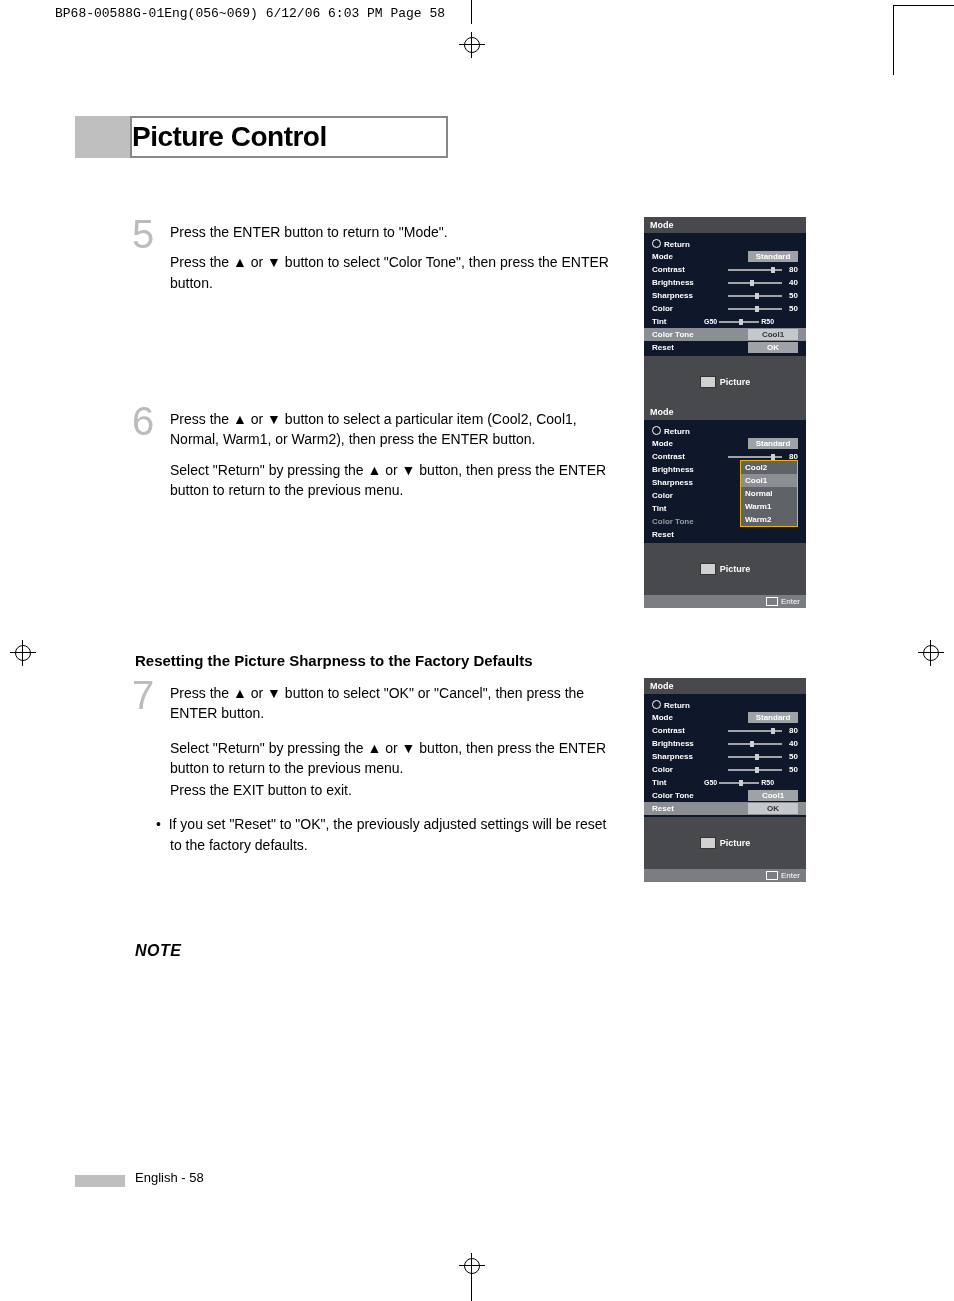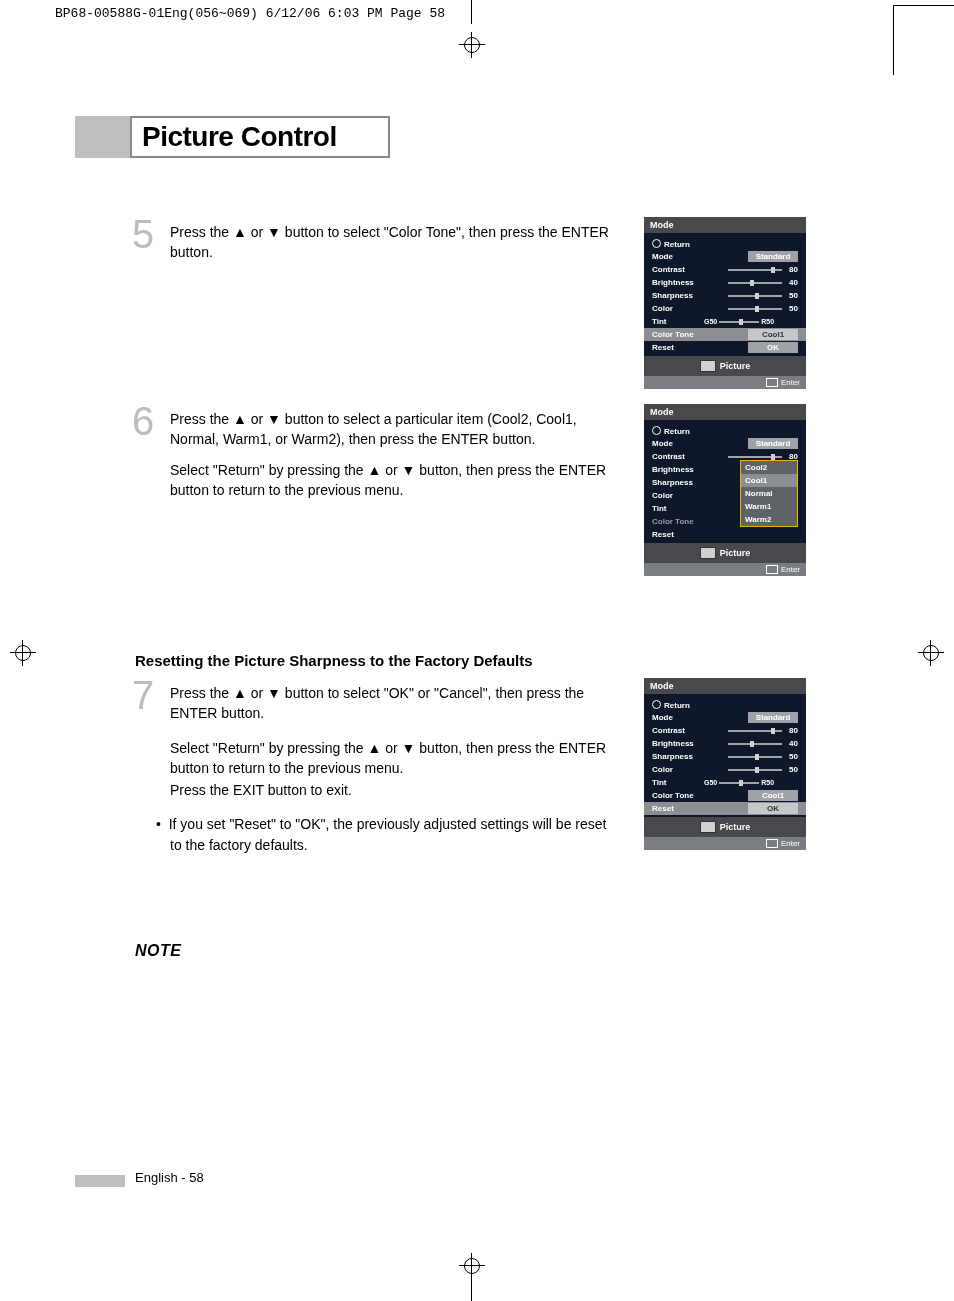--- a/index.html
+++ b/index.html
@@ -61,27 +61,26 @@
     left: 75px;
     top: 116px;
     width: 55px;
     height: 42px;
     background: #bfbfbf;
   }
   .title-block {
     position: absolute;
     left: 130px;
     top: 116px;
-    width: 260px;
+    width: 318px;
     height: 42px;
     border: 2px solid #888;
     background: #fff;
     display: flex;
     align-items: center;
-    padding-left: 10px;
     box-sizing: border-box;
   }
   .title-text {
     font-family: "Arial Black", Arial, sans-serif;
     font-weight: 900;
     font-size: 28px;
     letter-spacing: -0.5px;
   }
   .step {
     position: absolute;
@@ -160,21 +159,21 @@
     height: 6px;
     background: #d0d0d0;
   }
   .slider-num { font-size: 8px; font-weight: bold; width: 14px; text-align: right; }
   .osd-footer {
     background: #47494c;
     display: flex;
     justify-content: center;
     align-items: center;
     gap: 4px;
-    padding: 4px 0;
+    padding: 20px 0;
   }
   .osd-footer-icon {
     width: 14px; height: 10px;
     background: #d0d0d0;
     border: 1px solid #333;
     position: relative;
   }
   .osd-footer-label { font-size: 9px; font-weight: bold; }
   .osd-enter-bar {
     background: #7a7d81;
@@ -275,20 +274,21 @@
     </div>
 
   <div class="gray-tab"></div>
   <div class="title-block">
     <span class="title-text">Picture Control</span>
   </div>
 
   <div class="step" style="top:222px;">
     <div class="step-num">5</div>
     <div class="step-text">
+      <p>Press the ENTER button to return to "Mode".</p>
       <p>Press the ▲ or ▼ button to select "Color Tone", then press the ENTER button.</p>
     </div>
   </div>
 
   <div class="osd" style="top:217px;">
     <div class="osd-title">Mode</div>
     <div class="osd-body">
       <div class="osd-row">
           <span class="osd-label"><span style="display:inline-block;width:7px;height:7px;border:1px solid #fff;border-radius:50%;margin-right:3px;position:relative;top:1px;"></span><span>Return</span></span>
         </div>

